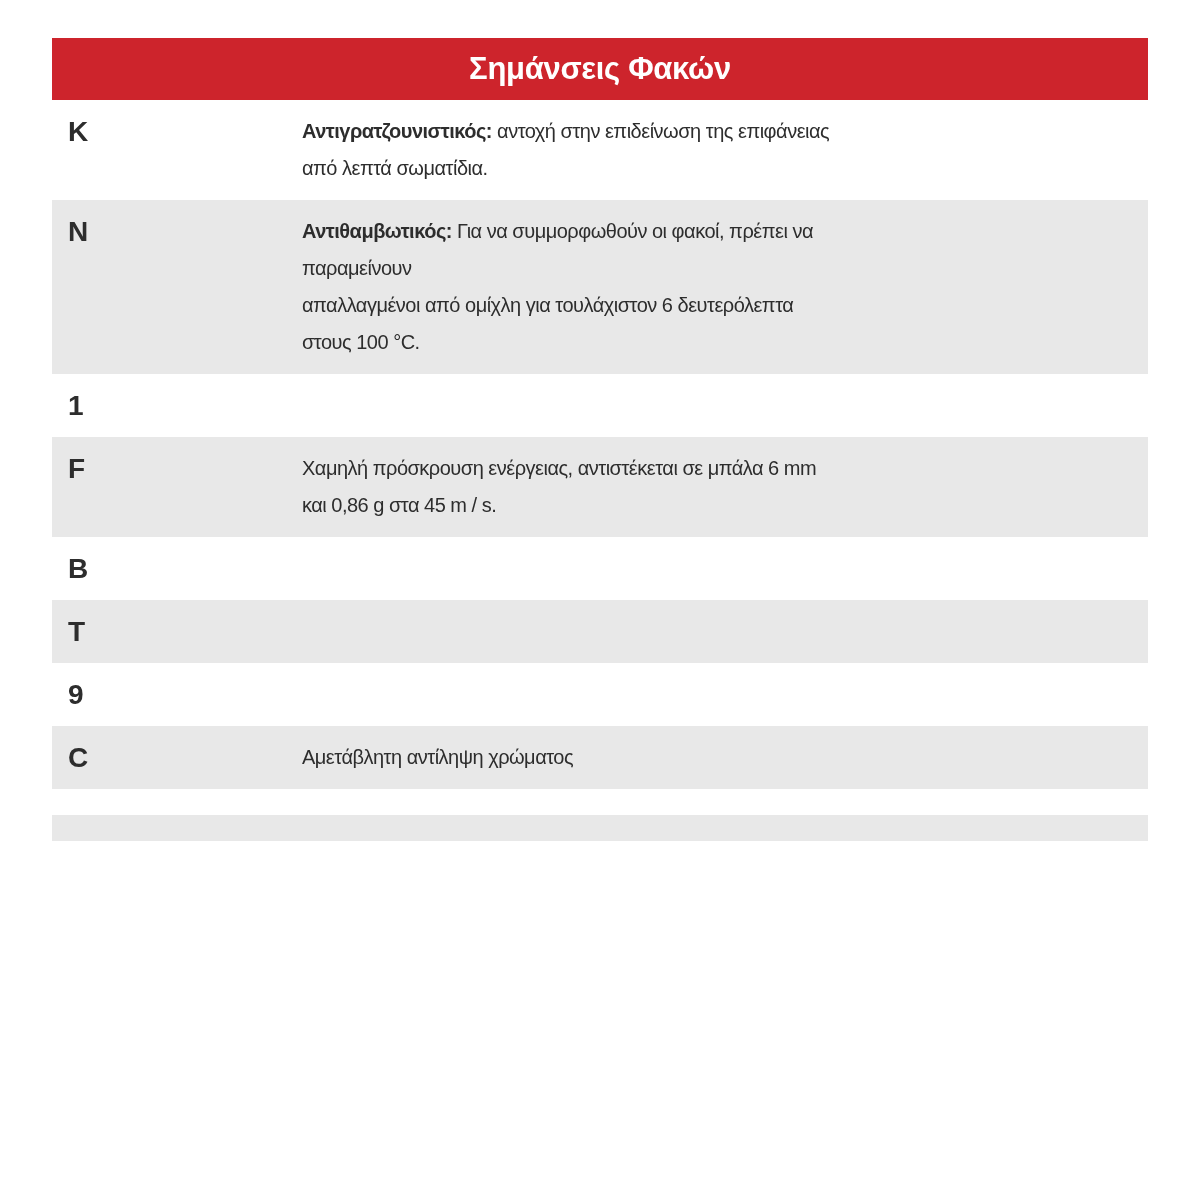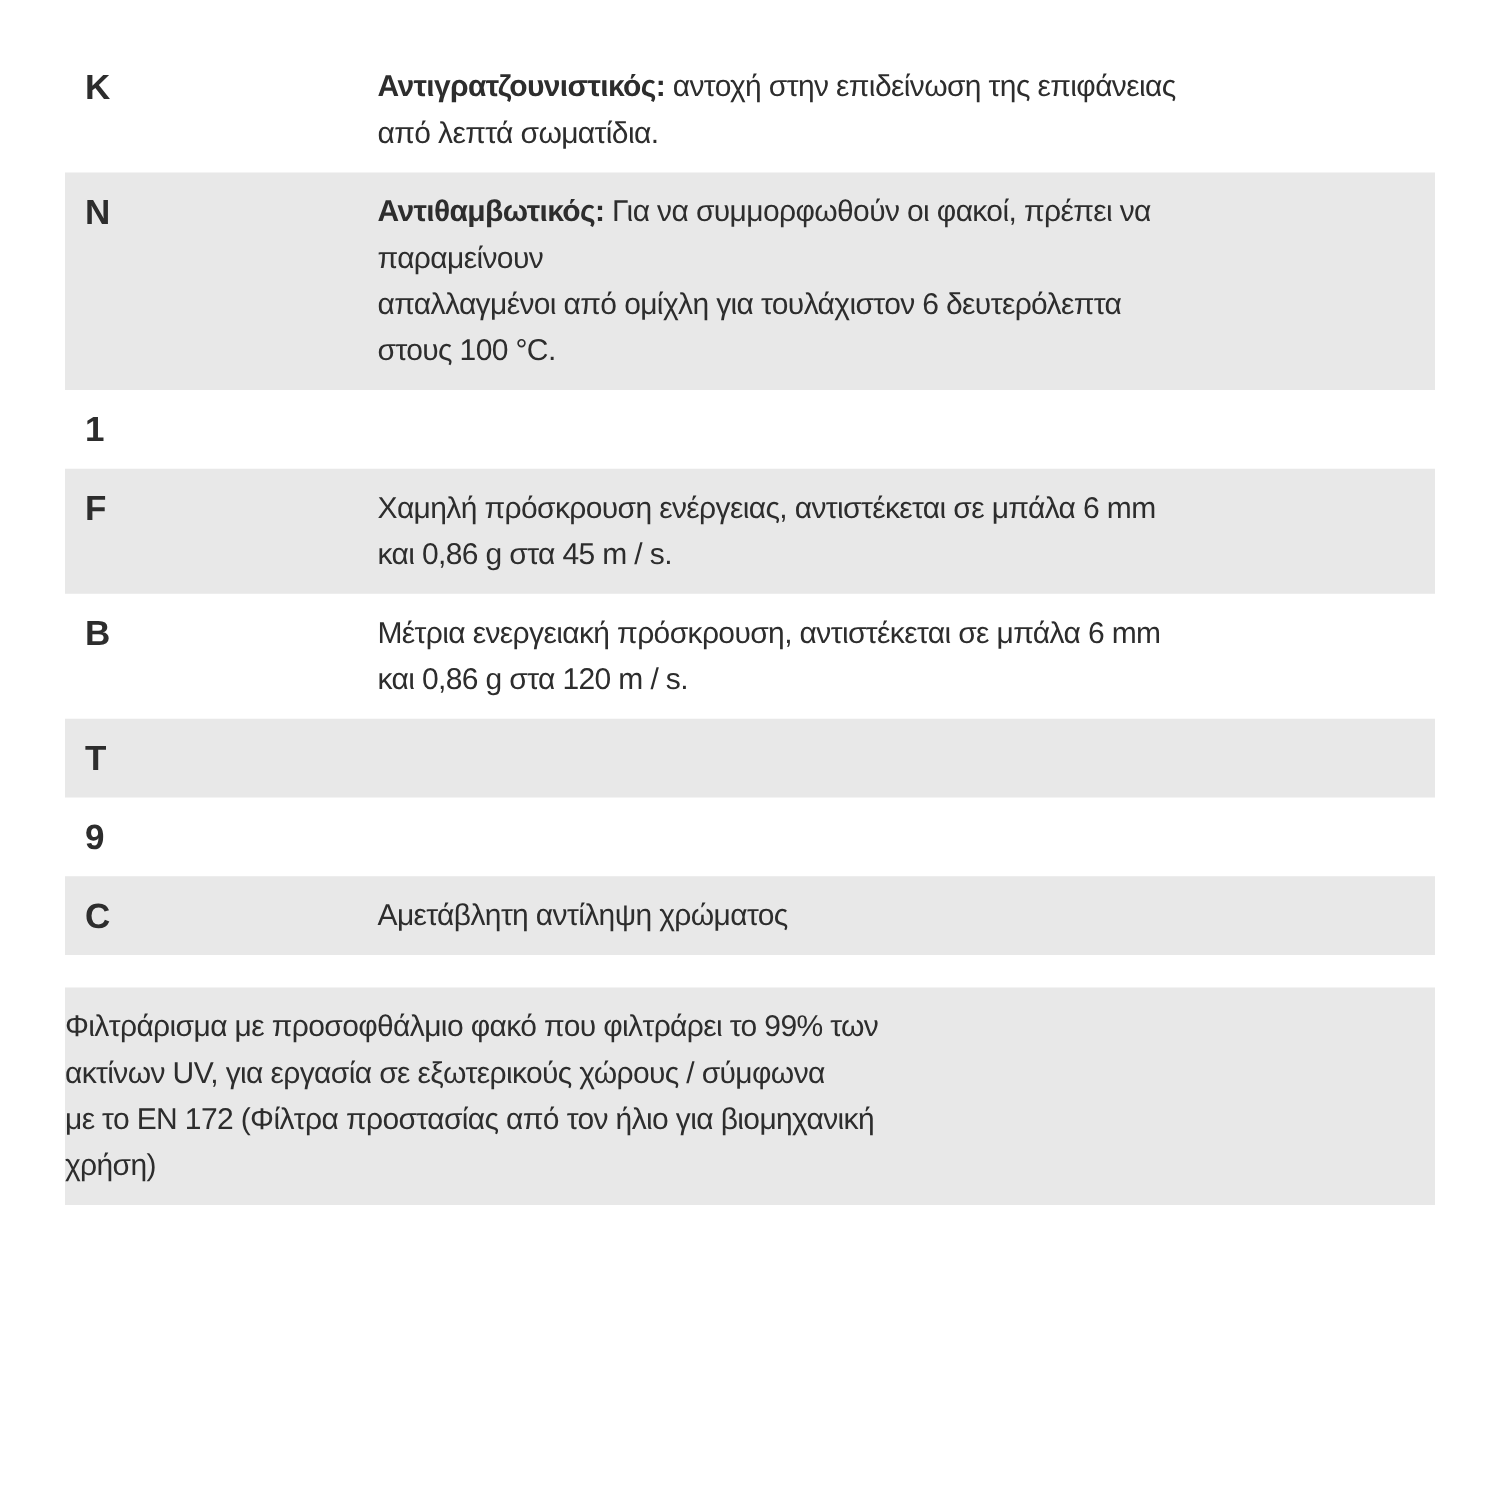--- a/index.html
+++ b/index.html
@@ -40,33 +40,36 @@
     padding-left: 16px;
     font-weight: bold;
     font-size: 28px;
     line-height: 37px;
     letter-spacing: -0.5px;
     color: var(--text, #2d2d2d);
   }
   .desc {
     flex: 1;
     padding-right: 14px;
-    font-size: 24px;
+    font-size: 20px;
     line-height: 37px;
     letter-spacing: -0.5px;
     white-space: pre-line;
     color: var(--text, #2d2d2d);
   }
   .lead { font-weight: bold; }
 </style>
 </head>
 <body>
 
 <div class="page">
   <div class="table">
+    <div class="title-bar">
+      <span class="title">Σημάνσεις Φακών</span>
+    </div>
     <div class="rows" id="rows">
   <div class="row">
     <div class="code">K</div>
     <div class="desc"><strong class="lead">Αντιγρατζουνιστικός:</strong><span class="body"> αντοχή στην επιδείνωση της επιφάνειας
 από λεπτά σωματίδια.</span></div>
   </div>
 
   <div class="row alt">
     <div class="code">N</div>
     <div class="desc"><strong class="lead">Αντιθαμβωτικός:</strong><span class="body"> Για να συμμορφωθούν οι φακοί, πρέπει να
@@ -80,41 +83,35 @@
   </div>
 
   <div class="row alt">
     <div class="code">F</div>
     <div class="desc"><span class="body">Χαμηλή πρόσκρουση ενέργειας, αντιστέκεται σε μπάλα 6 mm
 και 0,86 g στα 45 m / s.</span></div>
   </div>
 
   <div class="row">
     <div class="code">B</div>
-    <div class="desc"><span class="body">Μέτρια ενεργειακή πρόσκρουση, αντιστέκεται σε μπάλα 6 mm
-και 0,86 g στα 120 m / s.</span></div>
   </div>
 
   <div class="row alt">
     <div class="code">T</div>
   </div>
 
   <div class="row">
     <div class="code">9</div>
   </div>
 
   <div class="row alt">
     <div class="code">C</div>
     <div class="desc"><span class="body">Αμετάβλητη αντίληψη χρώματος</span></div>
   </div>
 
   <div class="row">
   </div>
 
   <div class="row alt">
-    <div class="desc"><span class="body">Φιλτράρισμα με προσοφθάλμιο φακό που φιλτράρει το 99% των
-ακτίνων UV, για εργασία σε εξωτερικούς χώρους / σύμφωνα
-με το EN 172 (Φίλτρα προστασίας από τον ήλιο για βιομηχανική
-χρήση)</span></div>
   </div>
 </div>
   </div>
 </div>
 
 </body></html>

